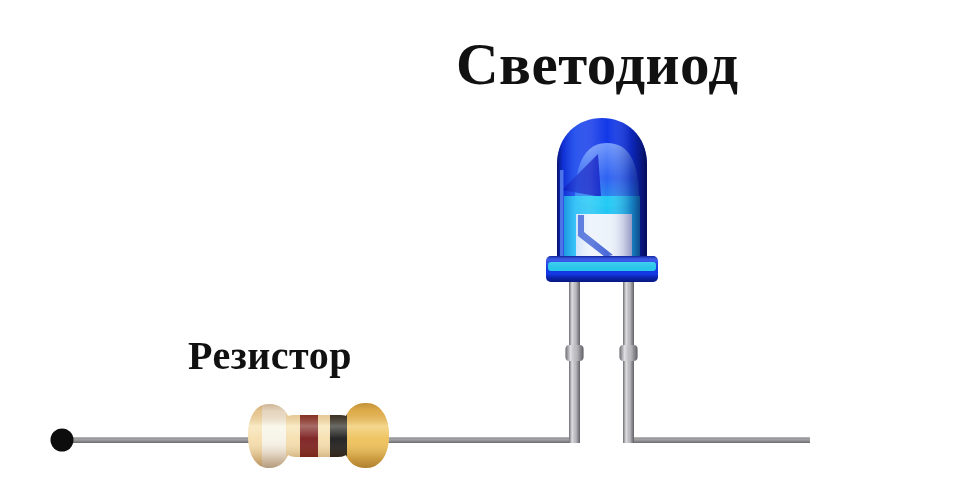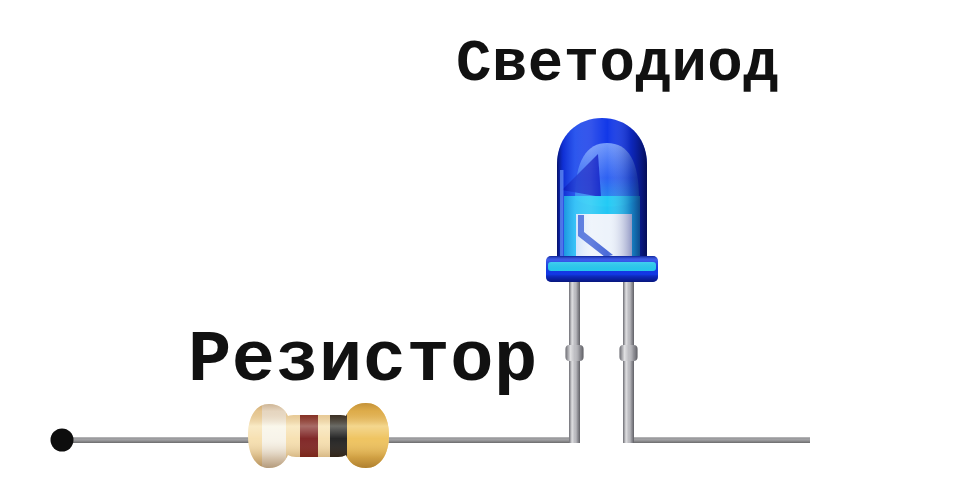--- a/index.html
+++ b/index.html
@@ -1,34 +1,34 @@
 <!DOCTYPE html>
 <html style="--background: #ffffff; --label-text: #111111; --wire-grey: #a4a4a7; --terminal-dot: #0d0d0d; --metal-grey: #b9b9be; --led-blue: #1238e8; --led-blue-deep: #0a1cae; --led-cyan: #24cdf4; --led-window: #edf3fb; --led-whisker: #4a6ad8; --resistor-body: #f6dfae; --band-white: #f7f3e8; --band-maroon: #7a1d1d; --band-black: #1b1b1b; --band-gold: #eec159;"><head>
 <meta charset="utf-8">
 <style>
   html,body{margin:0;padding:0;background:#fff;}
   .stage{
     position:relative;
     width:810px;height:493px;
     background:var(--background,#ffffff);
     overflow:hidden;
-    font-family:Liberation Mono, monospace;
+    font-family:Liberation Serif, serif;
   }
   .label{
     position:absolute;
     font-weight:700;
     font-size:59px;
     line-height:1;
     letter-spacing:0.5px;
     color:var(--label-text,#111);
     white-space:nowrap;
     user-select:none;
   }
   .label-led{left:456px;top:35px;}
-  .label-resistor{left:188px;top:325px;font-size:72px;}
+  .label-resistor{left:188px;top:336px;font-size:40px;}
   svg{position:absolute;left:0;top:0;}
 
   
   .f-wire{fill:var(--wire-grey)}
   .f-dot{fill:var(--terminal-dot)}
   .f-metal{fill:var(--metal-grey)}
   .f-ledblue{fill:var(--led-blue)}
   .f-cyan{fill:var(--led-cyan)}
   .f-window{fill:var(--led-window)}
   .f-whisker{fill:var(--led-whisker)}

